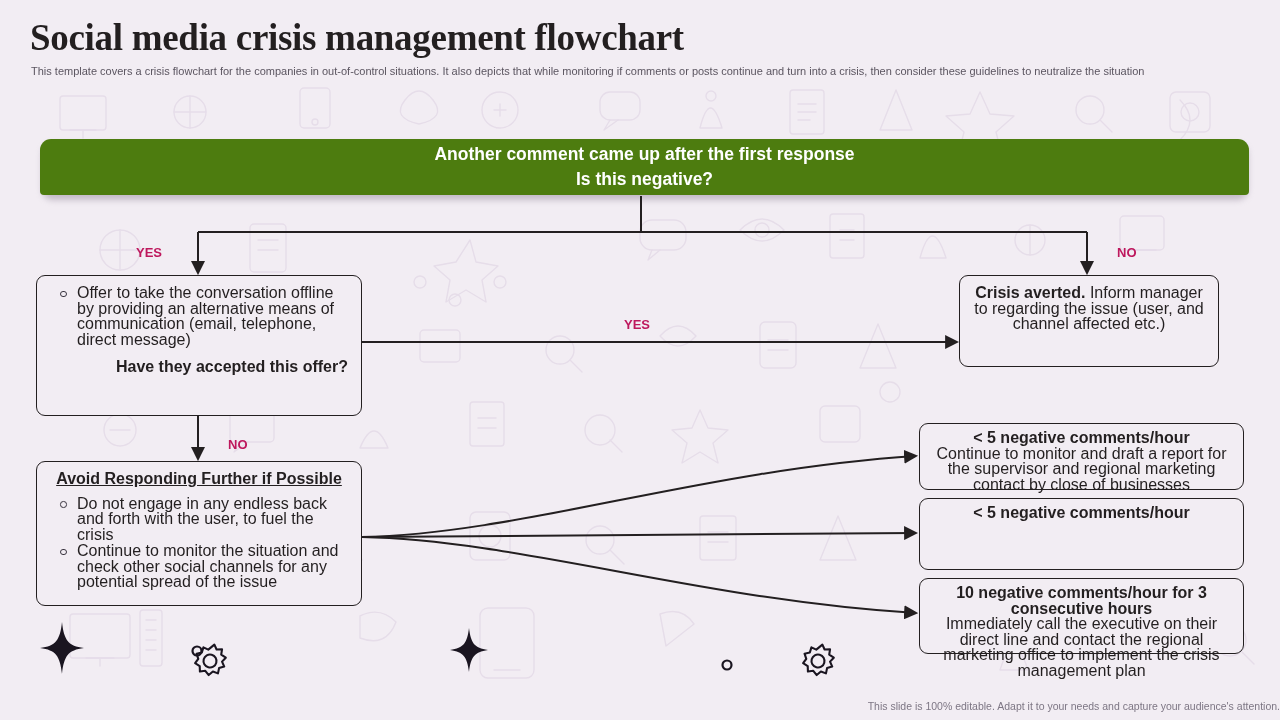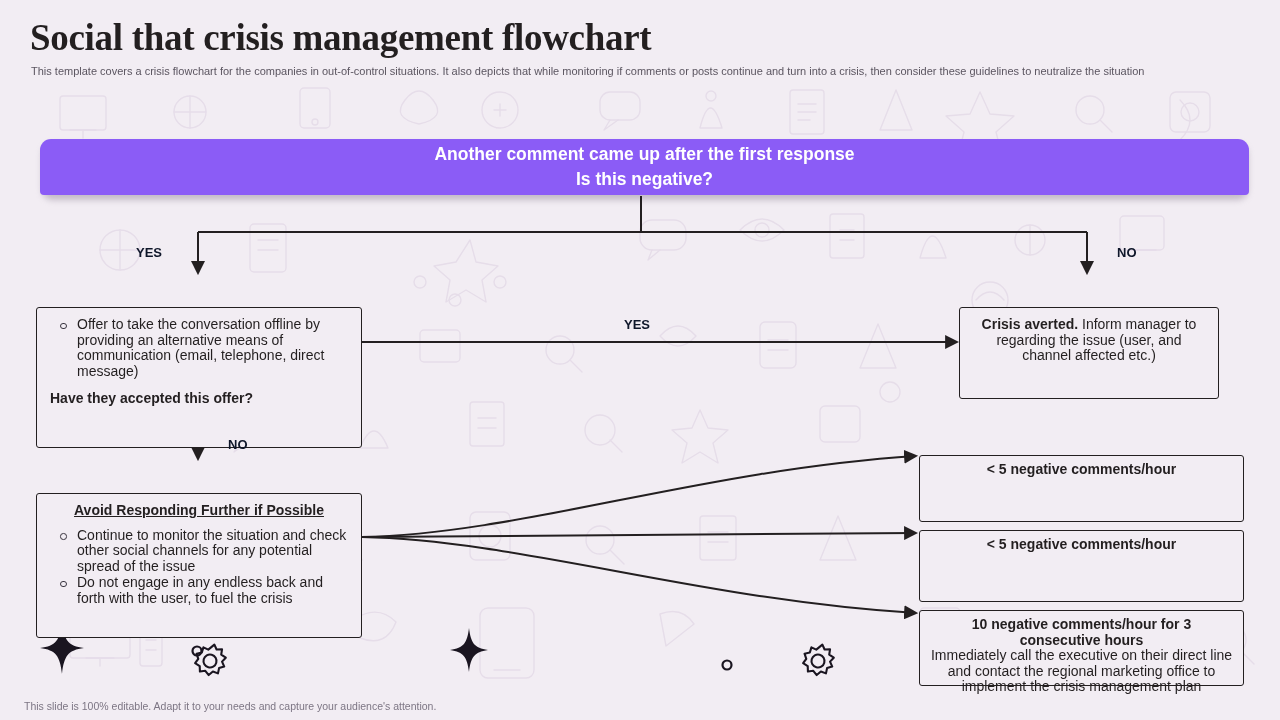--- a/index.html
+++ b/index.html
@@ -54,21 +54,21 @@
     background: #9e93a4;
     border-radius: 10px;
     filter: blur(3px);
     opacity: .55;
     z-index: 1;
   }
   .banner {
     position: absolute;
     left: 40px; top: 139px;
     width: 1209px; height: 56px;
-    background: #8b5cf6;
+    background: #4d7c0f;
     border-radius: 11px 11px 4px 4px;
     z-index: 2;
     display: flex;
     flex-direction: column;
     align-items: center;
     justify-content: center;
     color: #ffffff;
     font-size: 17.5px;
     font-weight: 700;
     line-height: 25px;
@@ -83,26 +83,25 @@
     z-index: 2;
     pointer-events: none;
   }
 
   
   .node {
     position: absolute;
     box-sizing: border-box;
     background: #f2edf3;
     border: 1.6px solid #231f20;
-    border-radius: 3px;
+    border-radius: 9px;
     z-index: 3;
-    font-size: 14px;
+    font-size: 16px;
     line-height: 15.5px;
     color: #231f20;
-    margin-top: 32px;
   }
   .node-inner {
     padding: 9px 13px;
   }
   .node.center .node-inner {
     text-align: center;
     height: 100%;
     display: flex;
     flex-direction: column;
     justify-content: flex-start;
@@ -119,51 +118,50 @@
   }
   ul.bullets li::before {
     content: "";
     position: absolute;
     left: 10px; top: 5.5px;
     width: 4.5px; height: 4.5px;
     border: 1px solid #3a3540;
     border-radius: 50%;
   }
   .node-question {
-    text-align: left;
+    text-align: right;
     font-weight: 700;
     margin-top: 12px;
   }
   .node-heading {
     text-align: center;
     font-weight: 700;
     margin-bottom: 9px;
     text-decoration: underline;
   }
   .bold { font-weight: 700; }
 
   
   .branch-label {
     position: absolute;
     z-index: 4;
     font-size: 13px;
     font-weight: 700;
-    color: #0f172a;
+    color: #be185d;
   }
 
   
   .footer-note {
     position: absolute;
     left: 0; right: 0;
     top: 700px;
-    text-align: left;
+    text-align: right;
     font-size: 10.5px;
     color: #7d7684;
     z-index: 3;
-    margin-left: 24px;
   }
 
   
   .deco { position: absolute; z-index: 2; pointer-events: none; }
 </style>
 </head>
 <body>
 
 <svg class="watermark" viewBox="0 0 1280 720" xmlns="http://www.w3.org/2000/svg">
   <g fill="none" stroke="#e2d8e6" stroke-width="1.4" stroke-linecap="round" stroke-linejoin="round">
@@ -257,21 +255,21 @@
     <rect x="920" y="608" width="40" height="34" rx="4"></rect>
       <path d="M928 642 l-6 10 l14 -10"></path>
     <path d="M1000 670 q14 -44 28 0 z"></path>
     <rect x="1120" y="612" width="44" height="36" rx="5"></rect>
     <circle cx="1230" cy="640" r="16"></circle>
       <path d="M1240 650 l14 14"></path>
     <path d="M1180 100 q20 20 0 40"></path>
   </g>
 </svg>
 
-<div class="page-title">Social that crisis management flowchart</div>
+<div class="page-title">Social media crisis management flowchart</div>
 <div class="page-subtitle">This template covers a crisis flowchart for the companies in out-of-control situations. It also depicts that while monitoring if comments or posts continue and turn into a crisis, then consider these guidelines to neutralize the situation</div>
 
 <div class="banner-shadow"></div>
 <div class="banner">
   <div>Another comment came up after the first response</div>
   <div>Is this negative?</div>
 </div>
 
 <svg class="flow-svg" viewBox="0 0 1280 720" xmlns="http://www.w3.org/2000/svg">
   <defs>
@@ -318,29 +316,30 @@
     <div>
       <span class="bold">Crisis averted.</span><span> Inform manager to regarding the issue (user, and channel affected etc.)</span>
     </div>
   </div>
 </div>
 
 <div class="node" style="left:36px; top:461px; width:326px; height:145px;">
   <div class="node-inner">
     <div class="node-heading">Avoid Responding Further if Possible</div>
     <ul class="bullets">
+      <li>Do not engage in any endless back and forth with the user, to fuel the crisis</li>
       <li>Continue to monitor the situation and check other social channels for any potential spread of the issue</li>
-      <li>Do not engage in any endless back and forth with the user, to fuel the crisis</li>
     </ul>
   </div>
 </div>
 
 <div class="node center" style="left:919px; top:423px; width:325px; height:67px;">
   <div class="node-inner" style="padding:6px 10px;">
     <div class="bold">&lt; 5 negative comments/hour</div>
+    <div>Continue to monitor and draft a report for the supervisor and regional marketing contact by close of businesses</div>
   </div>
 </div>
 
 <div class="node center" style="left:919px; top:498px; width:325px; height:72px;">
   <div class="node-inner" style="padding:6px 10px;">
     <div class="bold">&lt; 5 negative comments/hour</div>
   </div>
 </div>
 
 <div class="node center" style="left:919px; top:578px; width:325px; height:76px;">

